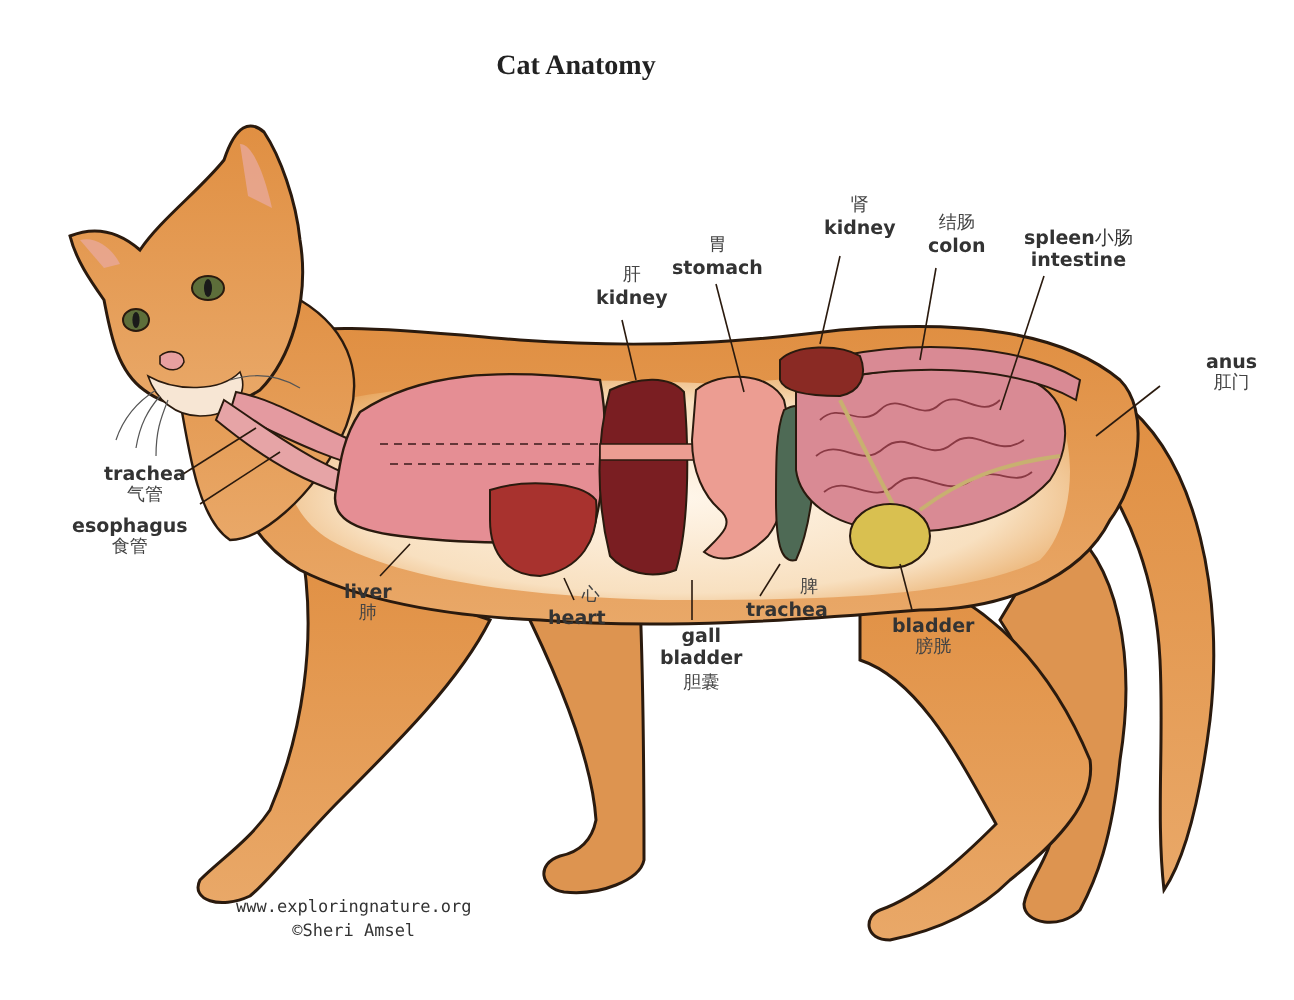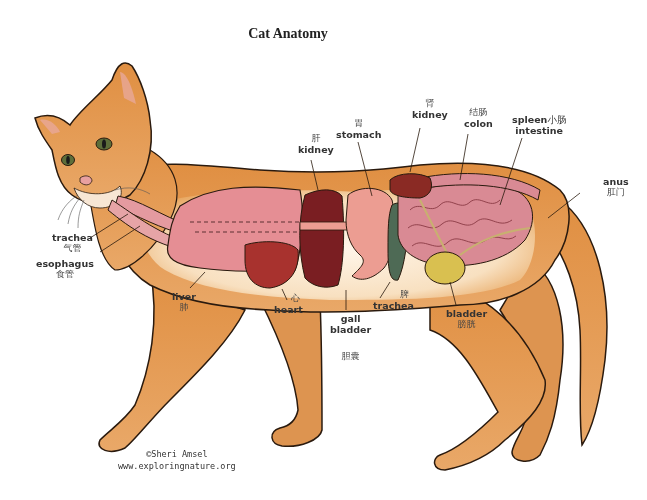--- a/index.html
+++ b/index.html
@@ -142,23 +142,23 @@
   <span>anus</span>
   <span class="zh">肛门</span>
 </div>
 <div class="lbl" style="left:373px; top:289px;">
   <span class="zh" style="margin-left:22px;">脾</span>
   <span>trachea</span>
 </div>
 <div class="lbl" style="left:330px; top:313px;">
   <span>gall</span><br>
   <span>bladder</span>
-  <span class="zh" style="margin-top:16px;">胆囊</span>
+  <span class="zh" style="margin-top:2px;">胆囊</span>
 </div>
 <div class="lbl" style="left:446px; top:308px;">
   <span>bladder</span>
   <span class="zh">膀胱</span>
 </div>
 
 <div class="credit">
+  <div>www.exploringnature.org</div>
   <div>©Sheri Amsel</div>
-  <div>www.exploringnature.org</div>
 </div>
 
 </body></html>

